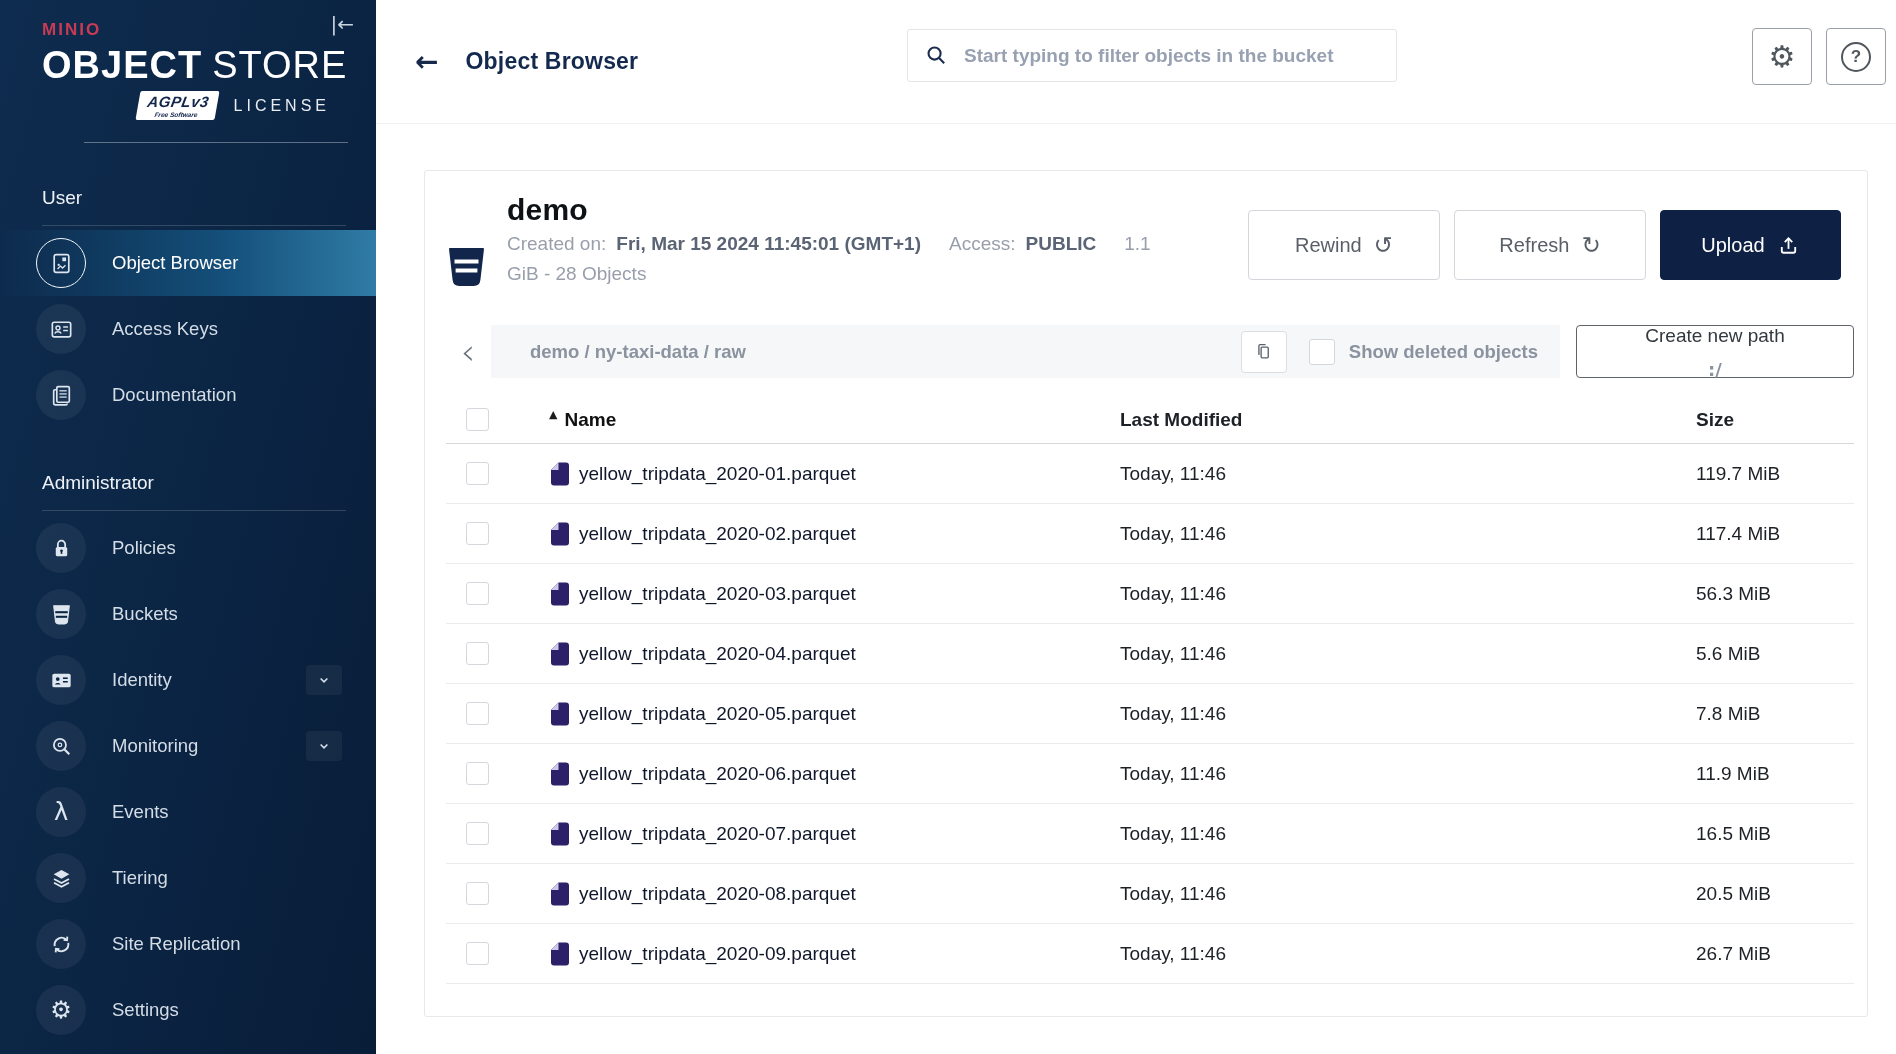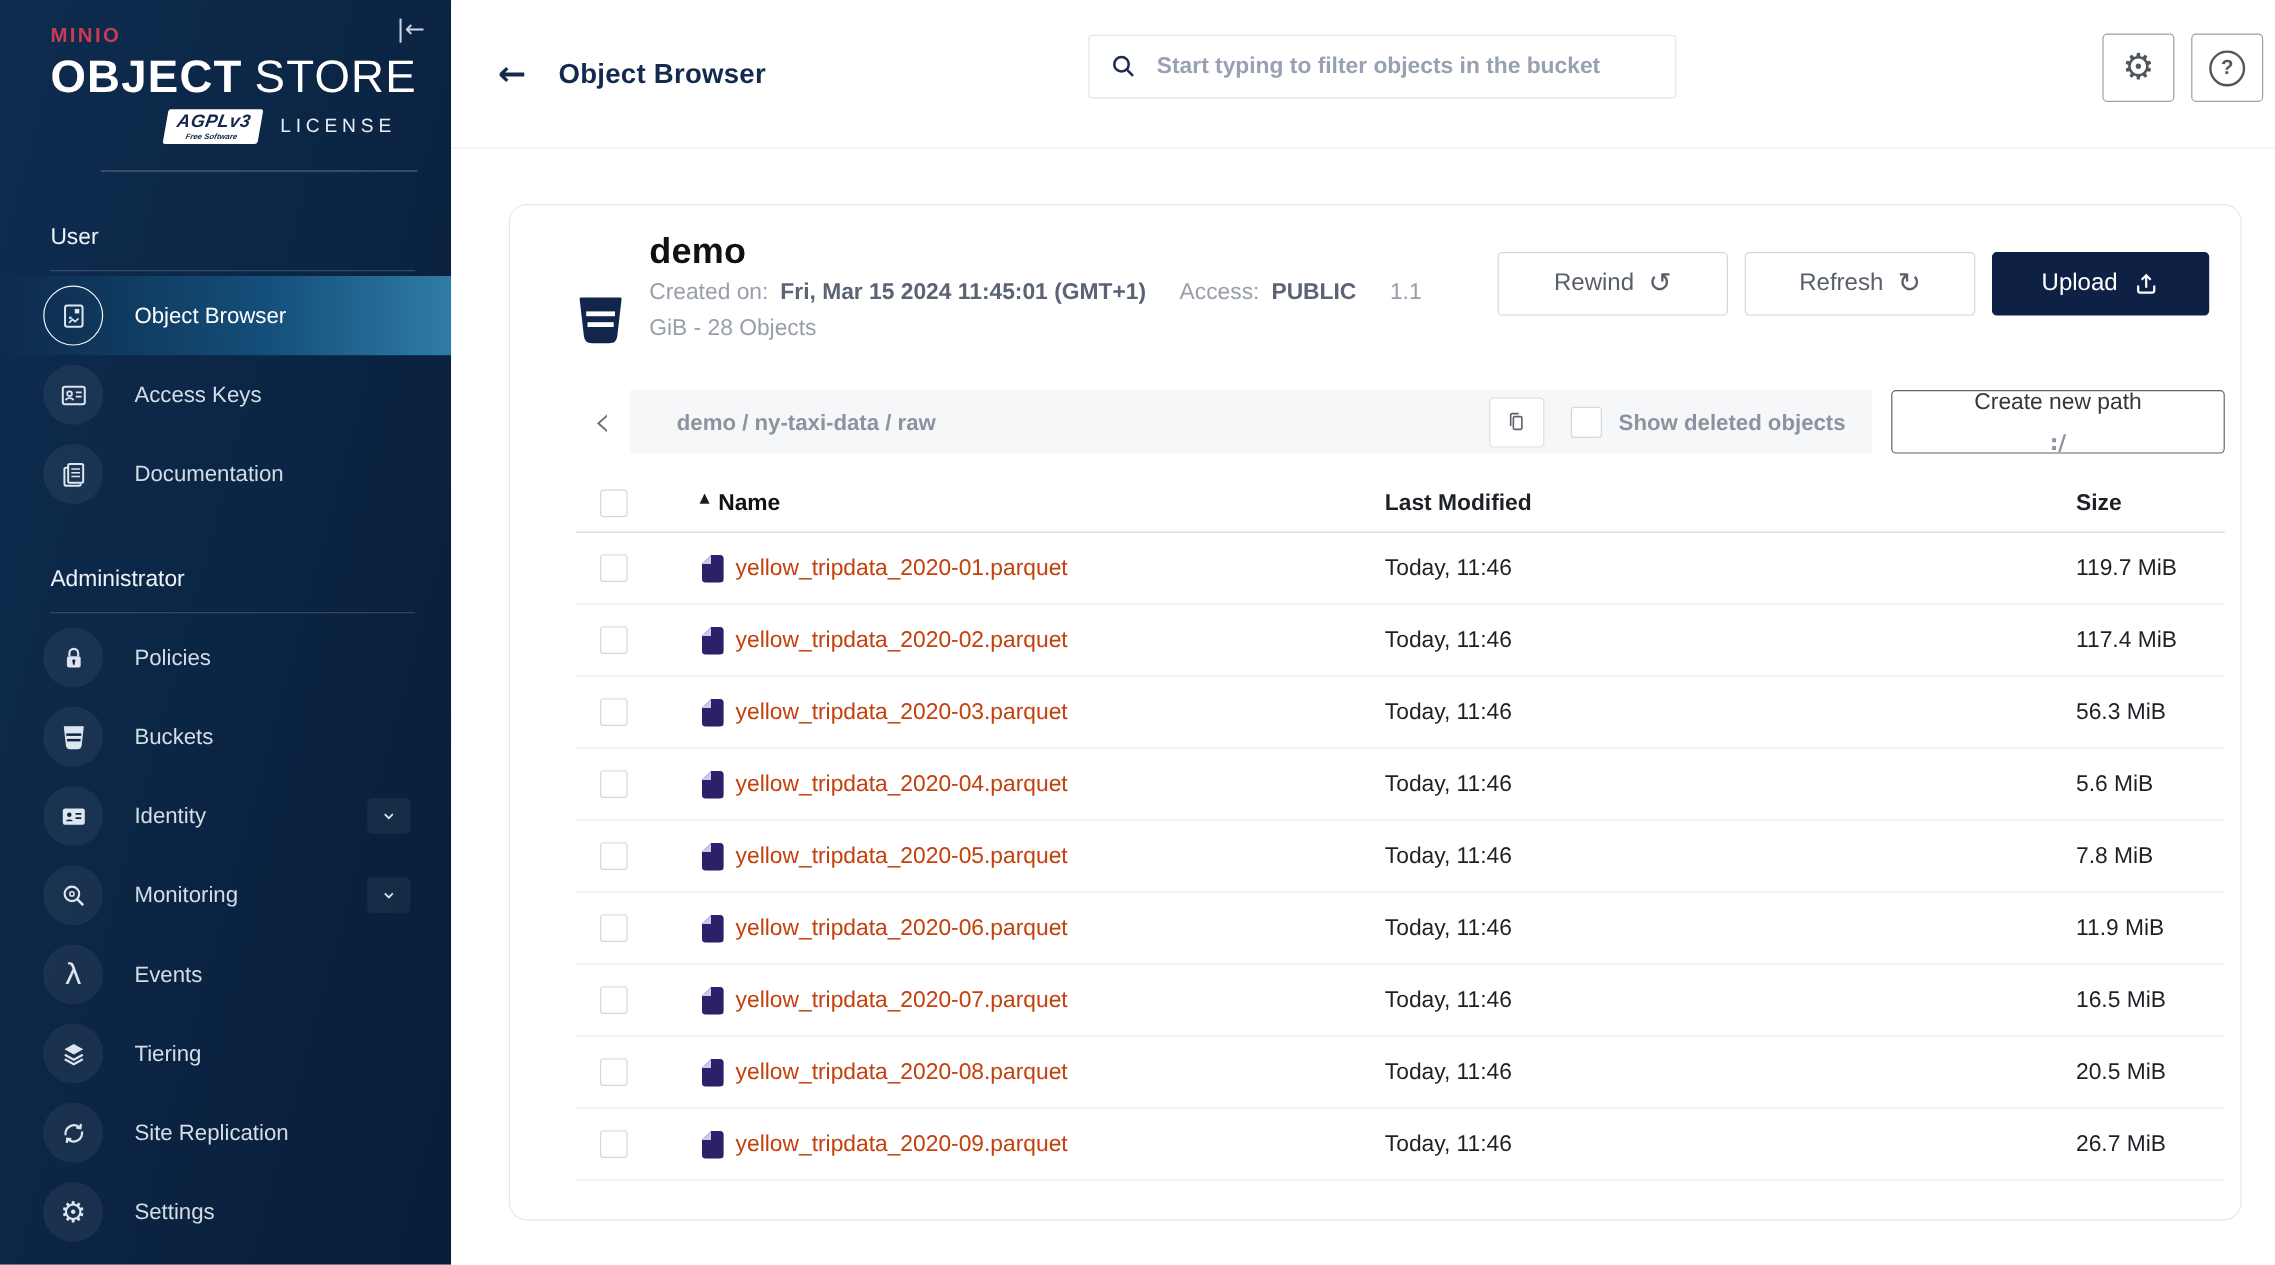--- a/index.html
+++ b/index.html
@@ -51,31 +51,31 @@
     font-size:19px; font-weight:600; color:#a21caf; outline:none; font-family:inherit; }
   .search-input::placeholder { color:#98a1b1; opacity:1; }
   .top-icon-btn { position:absolute; top:28px; width:60px; height:57px; background:#fff; border:1px solid #9aa0a8;
     border-radius:4px; display:flex; align-items:center; justify-content:center; cursor:pointer; }
   .top-icon-btn.gear { right:84px; } .top-icon-btn.help { right:10px; }
   .top-icon-btn .glyph { font-size:30px; color:#4f565c; }
   .help-circle { width:30px; height:30px; border:2.2px solid #4f565c; border-radius:50%;
     display:flex; align-items:center; justify-content:center; font-size:17px; font-weight:700; color:#4f565c; }
 
   .card { position:relative; margin:46px 0 0 48px; width:1444px; height:847px;
-    border:1px solid #e7e8ea; border-radius:15px; background:#fff;padding-left:34px; }
+    border:1px solid #e7e8ea; border-radius:3px; background:#fff; }
 
   .bucket-header { display:flex; padding:22px 26px 0 18px; height:154px; }
   .bucket-icon { margin-top:15px; flex:0 0 47px; }
   .bucket-titles { margin-left:17px; }
   .bucket-name { font-size:30px; font-weight:800; color:#0f1215; line-height:34px; letter-spacing:0.2px; }
   .bucket-meta { margin-top:4px; font-size:19px; line-height:26px; color:#989fab; }
   .bucket-meta .meta-label { color:#989fab; margin-right:10px; }
   .bucket-meta .meta-value { color:#5a6474; font-weight:700; margin-right:28px; }
   .bucket-actions { margin-left:auto; margin-top:17px; display:flex; gap:14px; }
-  .btn { height:53px; border-radius:4px; display:flex; align-items:center; justify-content:center;
+  .btn { height:70px; border-radius:4px; display:flex; align-items:center; justify-content:center;
     font-size:20px; cursor:pointer; gap:12px; }
   .btn-outline { width:192px; background:#fff; border:1px solid #d3d6da; color:#585f68; }
   .btn-outline .glyph { font-size:23px; color:#585f68; }
   .btn-primary { width:181px; background:#0e2044; border:1px solid #0e2044; color:#fff; }
   .btn-primary svg { width:23px; height:23px; }
 
   .path-row { display:flex; align-items:center; margin:0 13px 0 20px; height:53px; }
   .path-back { width:46px; height:53px; display:flex; align-items:center; justify-content:center;
     font-size:36px; font-weight:300; color:#6a727c; cursor:pointer; }
   .path-bar { flex:1; height:53px; background:#f6f7f8; display:flex; align-items:center; padding:0 12px 0 24px; }
@@ -91,21 +91,21 @@
     font-size:19px; color:#33383f; cursor:pointer;flex-direction:column; }
   .create-path-btn .glyph { font-size:18px; font-weight:700; color:#8a939f; }
 
   .obj-table { margin:18px 13px 0 21px; }
   .obj-row { display:grid; grid-template-columns:83px 571px 576px 1fr; align-items:center;
     height:60px; padding-left:20px; border-bottom:1px solid #e9ebed; }
   .obj-row.head { height:48px; border-bottom:1px solid #d5d7d9; font-weight:700; color:#111; }
   .row-cb { width:23px; height:23px; background:#fff; border:1px solid #d4d8dd; border-radius:3px; cursor:pointer; }
   .head .col-name { font-size:19px; color:#111; display:flex; align-items:center; }
   .sort-caret { font-size:11px; color:#1c1c1c; margin-right:7px; position:relative; top:-5px; }
-  .col-name { display:flex; align-items:center; font-size:19px; color:#c2410c; }
+  .col-name { display:flex; align-items:center; font-size:19px; color:#0f172a; }
   .file-ic { width:22px; height:26px; margin-right:8px; flex:0 0 22px; }
   .col-mod, .col-size { font-size:19px; color:#1d2126; }
 </style>
 </head>
 <body>
 
 <div class="app">
 
   <aside class="sidebar">
     <span class="collapse-btn glyph">|←</span>

